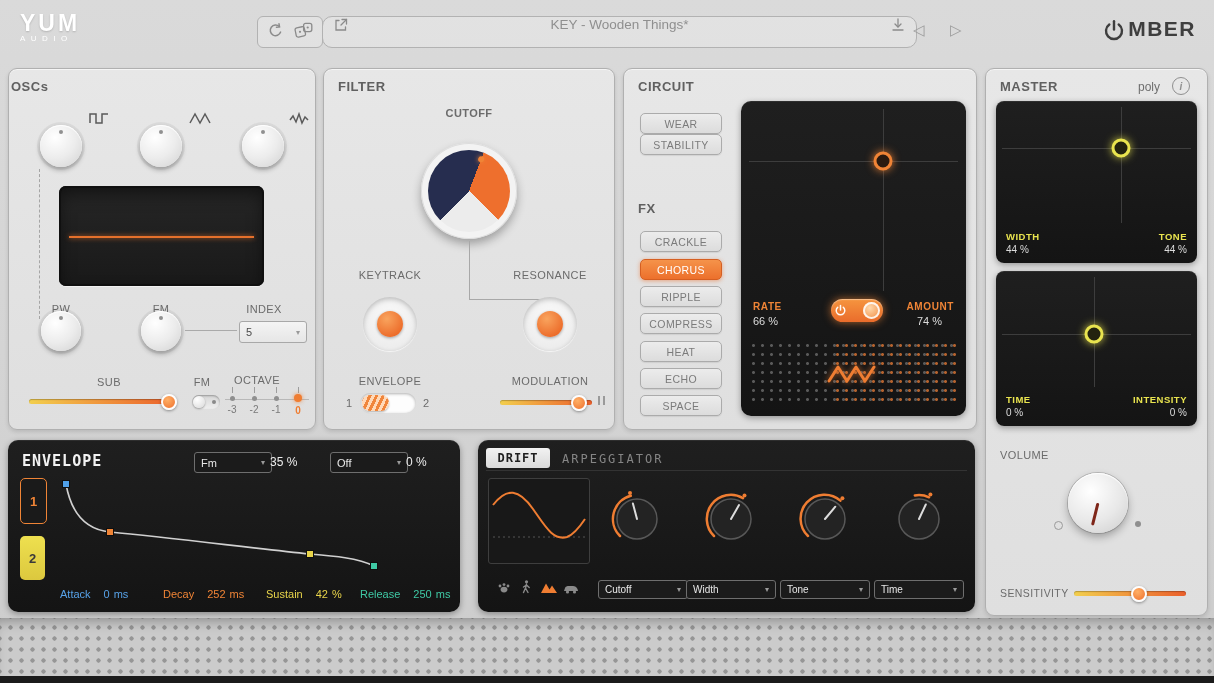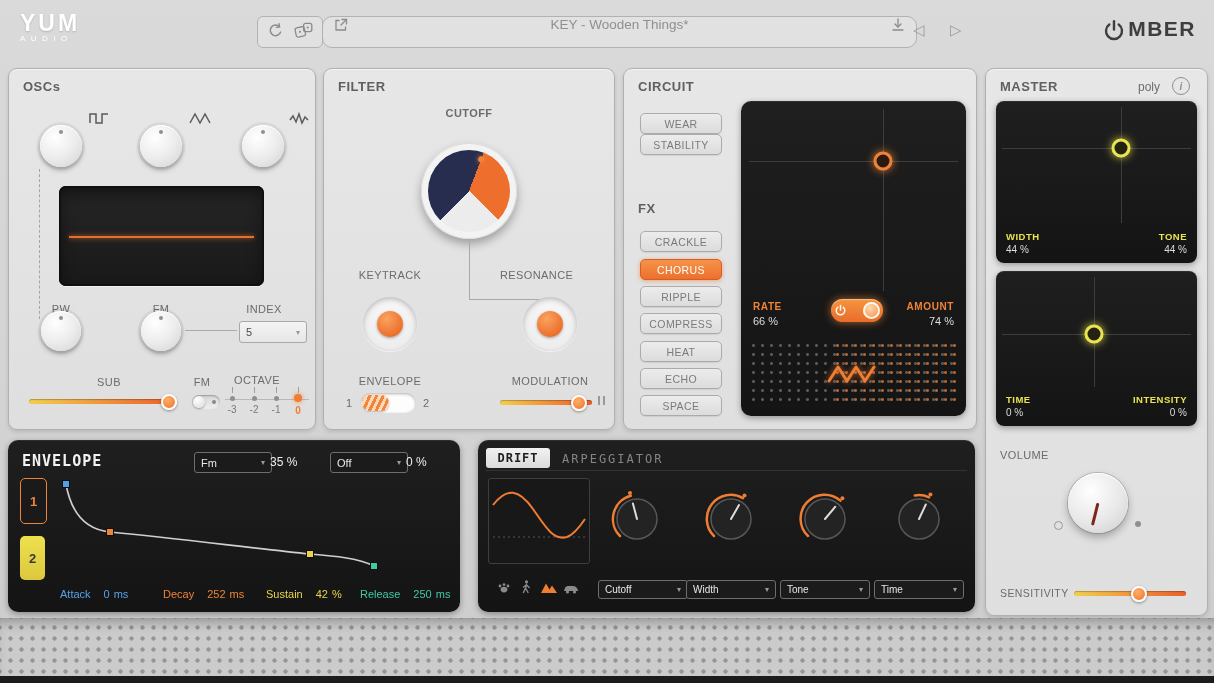--- a/index.html
+++ b/index.html
@@ -144,21 +144,21 @@
 
   <div class="brand abs" style="right:18px;top:17px">
     <svg width="22" height="23" viewBox="0 0 22 23" fill="none" stroke="#3e3e3e" stroke-width="2.4" stroke-linecap="round">
         <path d="M6.3,6.5 A8,8 0 1 0 15.7,6.5"></path>
         <line x1="11" y1="3.2" x2="11" y2="11.5"></line>
       </svg>
     <span class="brand-text">MBER</span>
   </div>
 
   <section class="panel" style="left:8px;top:68px;width:306px;height:360px">
-    <h2 class="ptitle" style="left:14px;top:10px">OSCs</h2>
+    <h2 class="ptitle" style="left:2px;top:10px">OSCs</h2>
     <div class="dashline" style="left:30px;top:100px;height:150px"></div>
 
     <div class="knob" style="left:31px;top:56px;width:42px;height:42px">
         <span class="kind"></span>
       </div>
     <span class="abs" style="left:80px;top:42px"><svg width="22" height="13" viewBox="0 0 22 13" fill="none" stroke="#5a5a5a" stroke-width="1.5">
           <path d="M1,11 V2 H7 V11 H13 V2 H19"></path>
         </svg></span>
     <div class="knob" style="left:131px;top:56px;width:42px;height:42px">
         <span class="kind"></span>
@@ -238,21 +238,21 @@
     </div>
 
     <div class="abs" style="left:145px;top:172px;width:1px;height:58px;background:#a8a8a8"></div>
     <div class="hline" style="left:145px;top:230px;width:81px;background:#a8a8a8"></div>
 
     <span class="slabel" style="left:16px;top:200px;width:100px;text-align:center">KEYTRACK</span>
     <div class="knob-o" style="left:39px;top:228px;width:54px;height:54px">
         <span class="core"></span>
       </div>
 
-    <span class="slabel" style="left:176px;top:200px;width:100px;">RESONANCE</span>
+    <span class="slabel" style="left:176px;top:200px;width:100px;text-align:center">RESONANCE</span>
     <div class="knob-o" style="left:199px;top:228px;width:54px;height:54px">
         <span class="core"></span>
       </div>
 
     <span class="slabel" style="left:16px;top:306px;width:100px;text-align:center">ENVELOPE</span>
     <span class="slabel" style="left:22px;top:328px">1</span>
     <div class="env-toggle" style="left:36px;top:324px">
         <div class="env-handle"></div>
       </div>
     <span class="slabel" style="left:99px;top:328px">2</span>
@@ -290,21 +290,21 @@
       <span class="cir-label" style="left:12px;top:200px">RATE</span>
       <span class="cir-value" style="left:12px;top:214px">66 %</span>
       <div class="cir-toggle" style="left:90px;top:198px">
         <svg width="13" height="13" viewBox="0 0 14 14" fill="none" stroke="rgba(255,255,255,.95)" stroke-width="1.6" stroke-linecap="round">
             <path d="M4,3.6 A4.6,4.6 0 1 0 10,3.6"></path>
             <line x1="7" y1="1.6" x2="7" y2="6.4"></line>
           </svg>
         <span class="cir-knob"></span>
       </div>
       <span class="cir-label" style="right:12px;top:200px">AMOUNT</span>
-      <span class="cir-value" style="right:12px;top:214px">74 %</span>
+      <span class="cir-value" style="right:24px;top:214px">74 %</span>
 
       <div class="dots" style="left:8px;top:240px;width:209px;height:66px">
         <div class="dots-o"></div>
         <svg class="abs" style="left:76px;top:20px;filter:drop-shadow(0 0 3px rgba(240,125,50,.8))" width="56" height="26" viewBox="0 0 56 26">
             <path d="M4,20 L13,6 L22,20 L31,6 L40,20 L49,6" fill="none" stroke="#ef7d32" stroke-width="3" stroke-linecap="round" stroke-linejoin="round"></path>
           </svg>
       </div>
     </div>
   </section>
 

